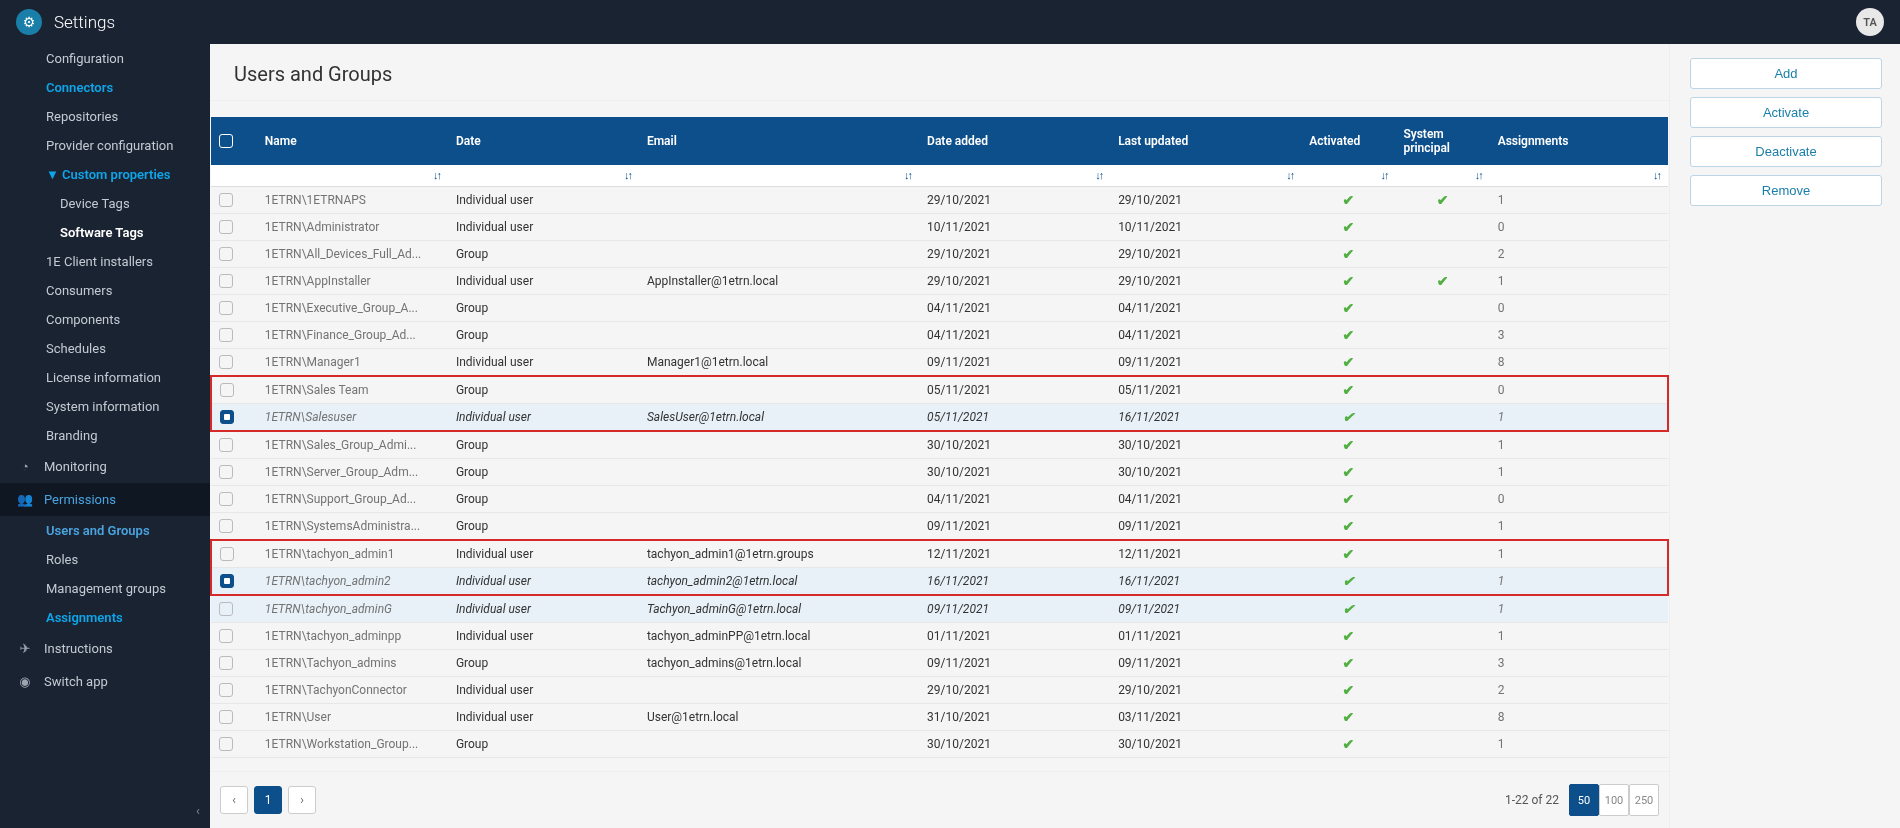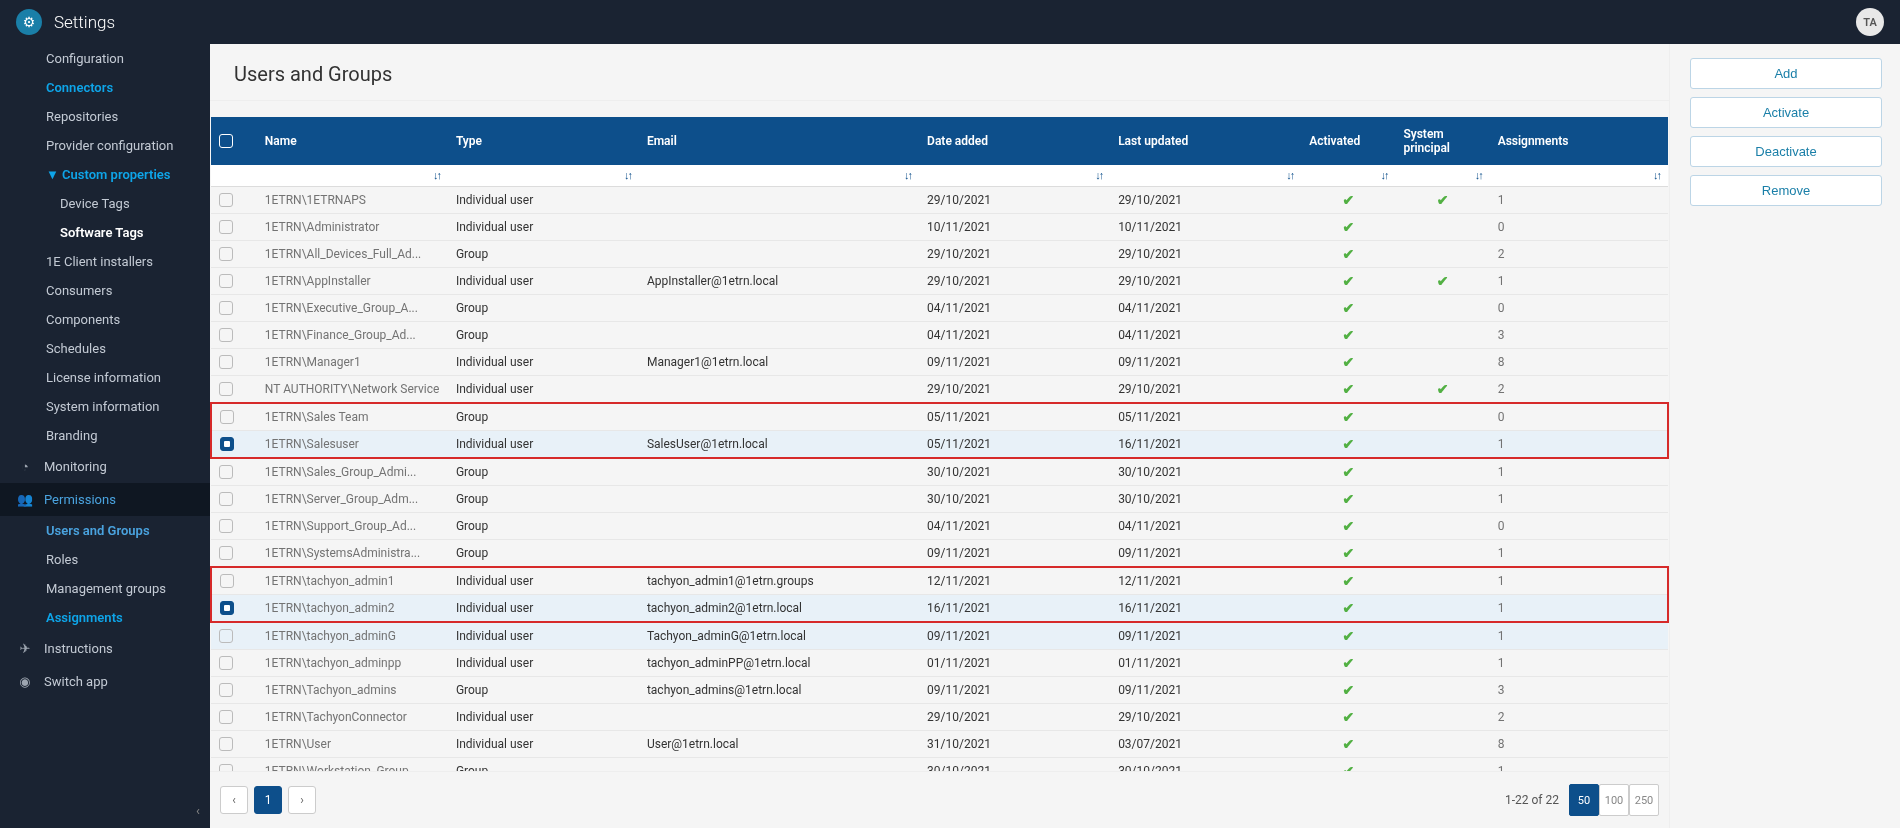--- a/index.html
+++ b/index.html
@@ -25,21 +25,21 @@
 .collapse-handle { position: absolute; bottom: 10px; right: 10px; color: #888; cursor: pointer; }
 .main { flex: 1; display: flex; gap: 20px; padding: 0; overflow: hidden; }
 .content { flex: 1; display: flex; flex-direction: column; overflow: hidden; border-right: 1px solid #eee; }
 .content-header { padding: 18px 24px 14px; font-size: 20px; color: #333; border-bottom: 1px solid #eee; }
 .table-wrap { flex: 1; overflow: auto; padding: 16px 0 0 0; }
 table { width: 100%; border-collapse: collapse; table-layout: fixed; }
 thead th { background: #0d4f8b; color: #fff; font-weight: 600; padding: 10px 8px; font-size: 12px; text-align: left; position: sticky; top: 0; }
 thead tr.filter th { background: #fff; padding: 4px 8px; position: sticky; top: 36px; border-bottom: 1px solid #dcdcdc; }
 .sort-icon { font-size: 11px; color: #0d4f8b; cursor: pointer; float: right; letter-spacing: -2px; }
 tbody td { padding: 5px 8px; border-bottom: 1px solid #e7e7e7; font-size: 12px; vertical-align: middle; white-space: nowrap; overflow: hidden; text-overflow: ellipsis; }
-tbody tr.hl { background: #e8f1f8; }
+tbody tr.hl { background: #e8f1f8; font-style: italic; }
 tbody tr.box-top td { border-top: 2px solid #d62a2a; }
 tbody tr.box-bottom td { border-bottom: 2px solid #d62a2a; }
 tbody tr.box td:first-child { border-left: 2px solid #d62a2a; }
 tbody tr.box td:last-child { border-right: 2px solid #d62a2a; }
 .link { color: #737373; cursor: pointer; }
 .check { color: #52b043; font-size: 14px; font-weight: bold; }
 .chk { width: 14px; height: 14px; border: 1px solid #bbb; border-radius: 3px; display: inline-block; vertical-align: middle; cursor: pointer; }
 .chk.hdr { border-color: #fff; }
 .chk.checked { background: #0d4f8b; border-color: #0d4f8b; position: relative; }
 .chk.checked::after { content: ""; position: absolute; inset: 3px; background: #fff; border-radius: 1px; }
@@ -127,21 +127,21 @@
               <col class="col-date">
               <col class="col-upd">
               <col class="col-act">
               <col class="col-sys">
               <col class="col-asn">
           </colgroup>
           <thead>
             <tr>
               <th><span class="chk hdr"></span></th>
               <th>Name</th>
-              <th>Type</th>
+              <th>Date</th>
               <th>Email</th>
               <th>Date added</th>
               <th>Last updated</th>
               <th>Activated</th>
               <th>System principal</th>
               <th>Assignments</th>
             </tr>
             <tr class="filter">
               <th></th>
               <th>
@@ -241,31 +241,20 @@
                 <td><span class="chk"></span></td>
                 <td style=""><span class="link">1ETRN\Manager1</span></td>
                 <td>Individual user</td>
                 <td>Manager1@1etrn.local</td>
                 <td>09/11/2021</td>
                 <td>09/11/2021</td>
                 <td style="text-align:center"><span class="check">✔</span></td>
                 <td style="text-align:center"></td>
                 <td><span class="link">8</span></td>
               </tr>
-              <tr class="">
-                <td><span class="chk"></span></td>
-                <td style="white-space:normal"><span class="link">NT AUTHORITY\Network Service</span></td>
-                <td>Individual user</td>
-                <td></td>
-                <td>29/10/2021</td>
-                <td>29/10/2021</td>
-                <td style="text-align:center"><span class="check">✔</span></td>
-                <td style="text-align:center"><span class="check">✔</span></td>
-                <td><span class="link">2</span></td>
-              </tr>
               <tr class="box box-top">
                 <td><span class="chk"></span></td>
                 <td style=""><span class="link">1ETRN\Sales Team</span></td>
                 <td>Group</td>
                 <td></td>
                 <td>05/11/2021</td>
                 <td>05/11/2021</td>
                 <td style="text-align:center"><span class="check">✔</span></td>
                 <td style="text-align:center"></td>
                 <td><span class="link">0</span></td>
@@ -390,21 +379,21 @@
                 <td style="text-align:center"><span class="check">✔</span></td>
                 <td style="text-align:center"></td>
                 <td><span class="link">2</span></td>
               </tr>
               <tr class="">
                 <td><span class="chk"></span></td>
                 <td style=""><span class="link">1ETRN\User</span></td>
                 <td>Individual user</td>
                 <td>User@1etrn.local</td>
                 <td>31/10/2021</td>
-                <td>03/07/2021</td>
+                <td>03/11/2021</td>
                 <td style="text-align:center"><span class="check">✔</span></td>
                 <td style="text-align:center"></td>
                 <td><span class="link">8</span></td>
               </tr>
               <tr class="">
                 <td><span class="chk"></span></td>
                 <td style=""><span class="link">1ETRN\Workstation_Group...</span></td>
                 <td>Group</td>
                 <td></td>
                 <td>30/10/2021</td>

